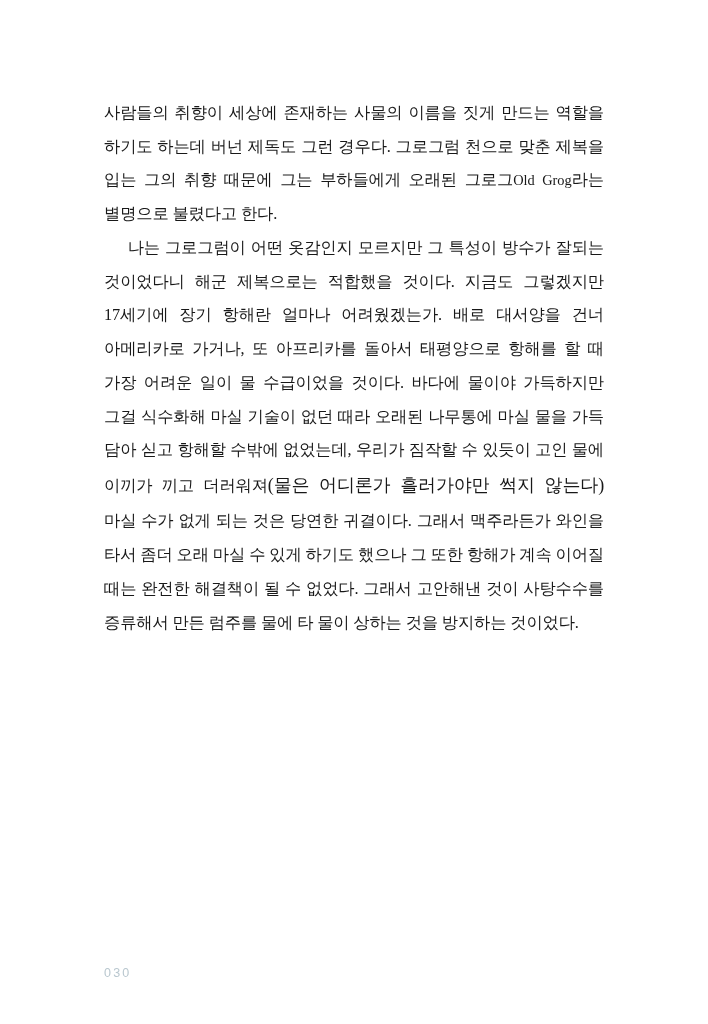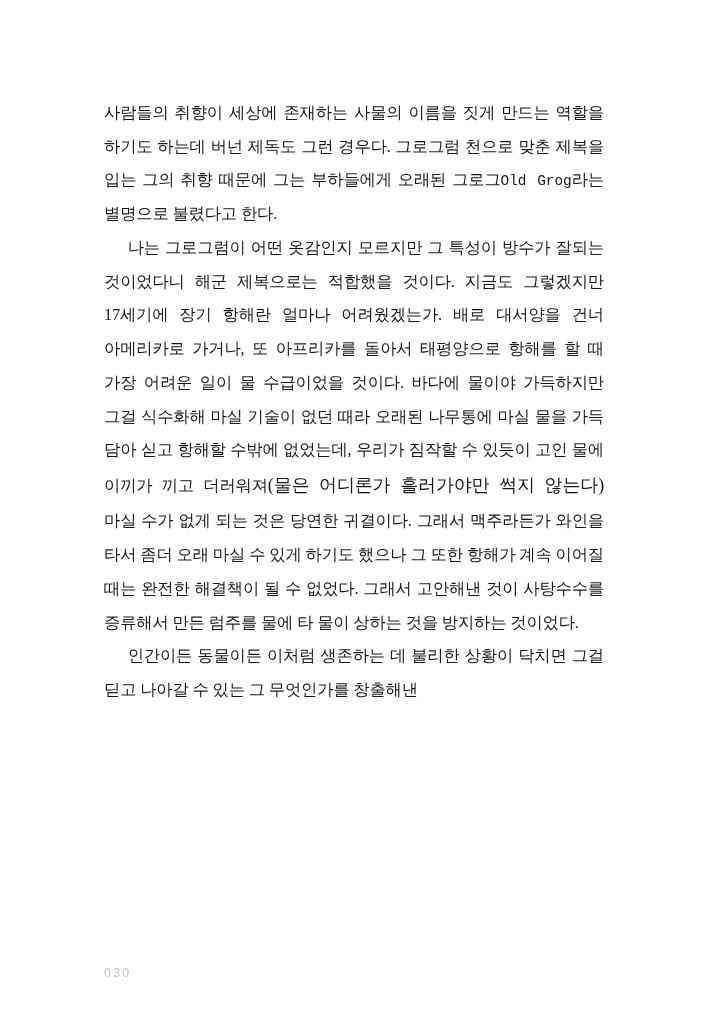--- a/index.html
+++ b/index.html
@@ -31,21 +31,21 @@
     word-break: keep-all;
   }
   .para {
     margin: 0 0 0 0;
     text-indent: 0;
   }
   .para.indented {
     text-indent: 1.45em;
   }
   .latin {
-    font-family: Liberation Mono, monospace;
+    font-family: Liberation Serif, serif;
     font-size: 14.4px;
     letter-spacing: 0;
   }
   .paren {
     font-size: 18px;
   }
   .folio {
     position: absolute;
     left: 104px;
     bottom: 44px;
@@ -55,16 +55,15 @@
     color: #b9c7cf;
   }
 </style>
 </head>
 <body>
 
 <div class="page">
   <div class="body-text">
     <p class="para">사람들의 취향이 세상에 존재하는 사물의 이름을 짓게 만드는 역할을 하기도 하는데 버넌 제독도 그런 경우다. 그로그럼 천으로 맞춘 제복을 입는 그의 취향 때문에 그는 부하들에게 오래된 그로그<span class="latin">Old Grog</span>라는 별명으로 불렸다고 한다.</p>
     <p class="para indented">나는 그로그럼이 어떤 옷감인지 모르지만 그 특성이 방수가 잘되는 것이었다니 해군 제복으로는 적합했을 것이다. 지금도 그렇겠지만 17세기에 장기 항해란 얼마나 어려웠겠는가. 배로 대서양을 건너 아메리카로 가거나, 또 아프리카를 돌아서 태평양으로 항해를 할 때 가장 어려운 일이 물 수급이었을 것이다. 바다에 물이야 가득하지만 그걸 식수화해 마실 기술이 없던 때라 오래된 나무통에 마실 물을 가득 담아 싣고 항해할 수밖에 없었는데, 우리가 짐작할 수 있듯이 고인 물에 이끼가 끼고 더러워져<span class="paren">(물은 어디론가 흘러가야만 썩지 않는다)</span> 마실 수가 없게 되는 것은 당연한 귀결이다. 그래서 맥주라든가 와인을 타서 좀더 오래 마실 수 있게 하기도 했으나 그 또한 항해가 계속 이어질 때는 완전한 해결책이 될 수 없었다. 그래서 고안해낸 것이 사탕수수를 증류해서 만든 럼주를 물에 타 물이 상하는 것을 방지하는 것이었다.</p>
-    <p class="para indented">인간이든 동물이든 이처럼 생존하는 데 불리한 상황이 닥치면 그걸 딛고 나아갈 수 있는 그 무엇인가를 창출해낸</p>
   </div>
   <div class="folio">030</div>
 </div>
 
 </body></html>

